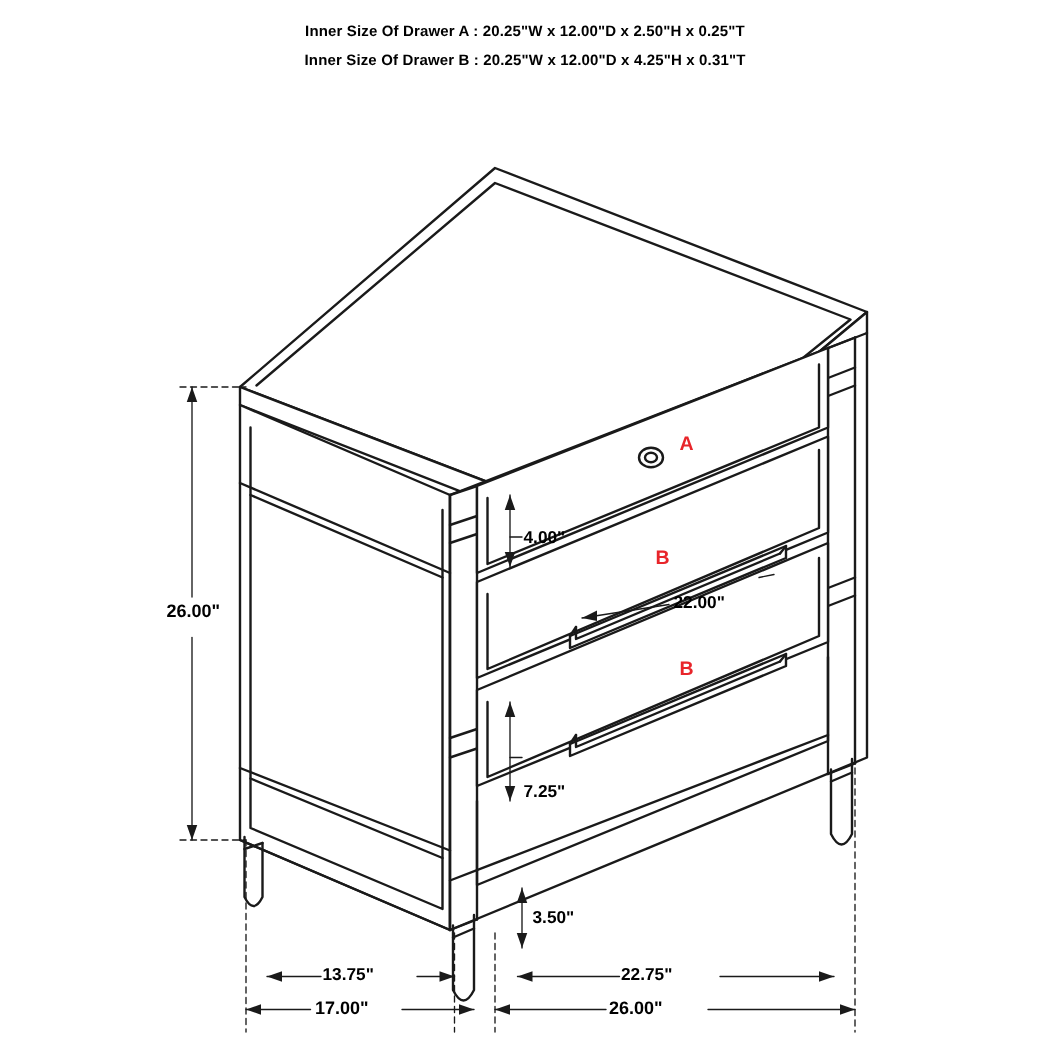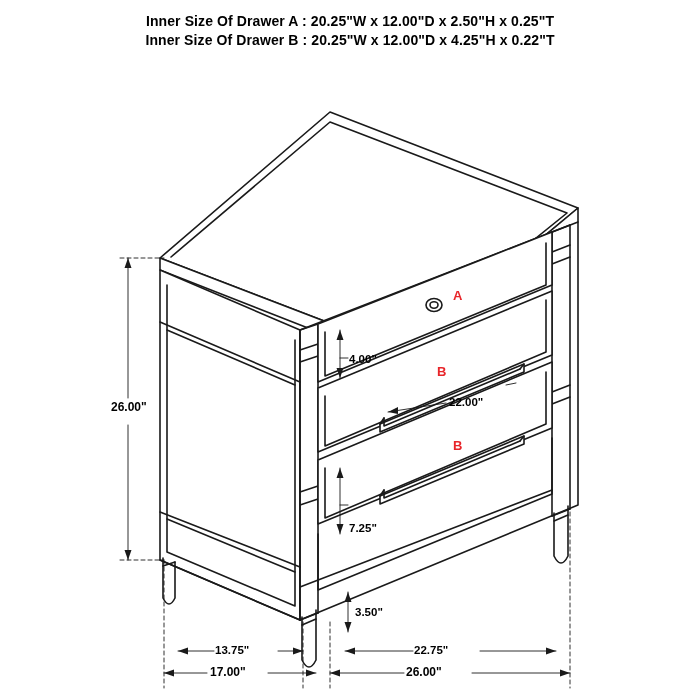--- a/index.html
+++ b/index.html
@@ -18,21 +18,21 @@
     position: relative;
     width: 700px;
     height: 700px;
   }
   .header {
     position: absolute;
     top: 12px;
     left: 0;
     width: 700px;
     text-align: center;
-    font-size: 14px;
+    font-size: 10px;
     font-weight: bold;
     color: #000;
     line-height: 19px;
     letter-spacing: 0.1px;
   }
   svg.diagram {
     position: absolute;
     top: 0;
     left: 0;
     width: 700px;
@@ -53,21 +53,21 @@
     font-size: 12px;
   }
 </style>
 </head>
 <body>
 
 <div id="stage">
 
   <div class="header">
     <div>Inner Size Of Drawer A : 20.25"W x 12.00"D x 2.50"H x 0.25"T</div>
-    <div>Inner Size Of Drawer B : 20.25"W x 12.00"D x 4.25"H x 0.22"T</div>
+    <div>Inner Size Of Drawer B : 20.25"W x 12.00"D x 4.25"H x 0.31"T</div>
   </div>
 
   <svg class="diagram" viewBox="0 0 700 700">
     <g fill="none" stroke="#1a1a1a" stroke-width="1.6" stroke-linejoin="round" stroke-linecap="round">
 
       <g>
         <polygon points="160,258 330,112 578,208 405,352" fill="#ffffff"></polygon>
         <polygon points="160,258 160,270 405,366 405,352" fill="#ffffff"></polygon>
         <polygon points="405,352 405,366 578,222 578,208" fill="#ffffff"></polygon>
 

